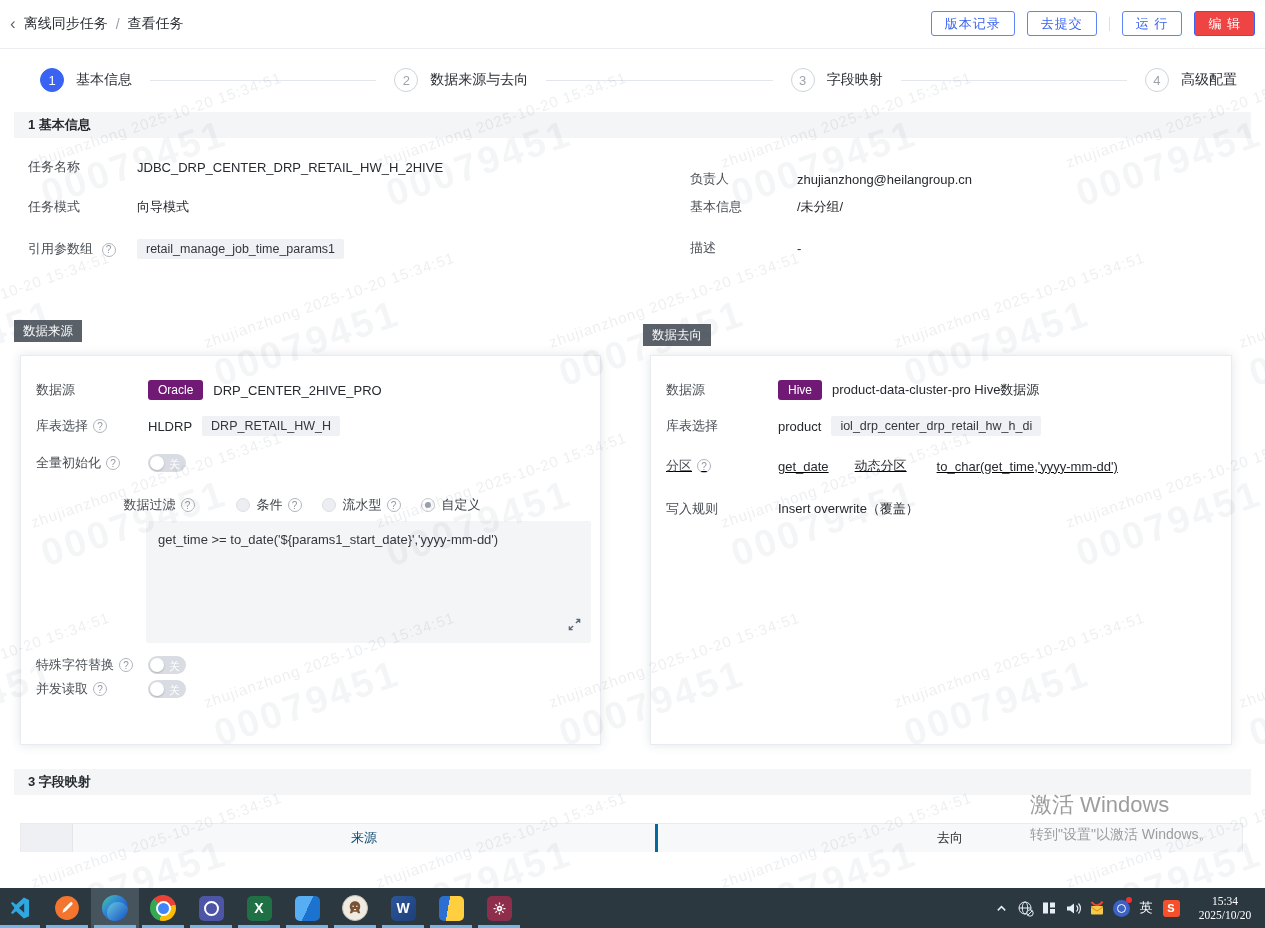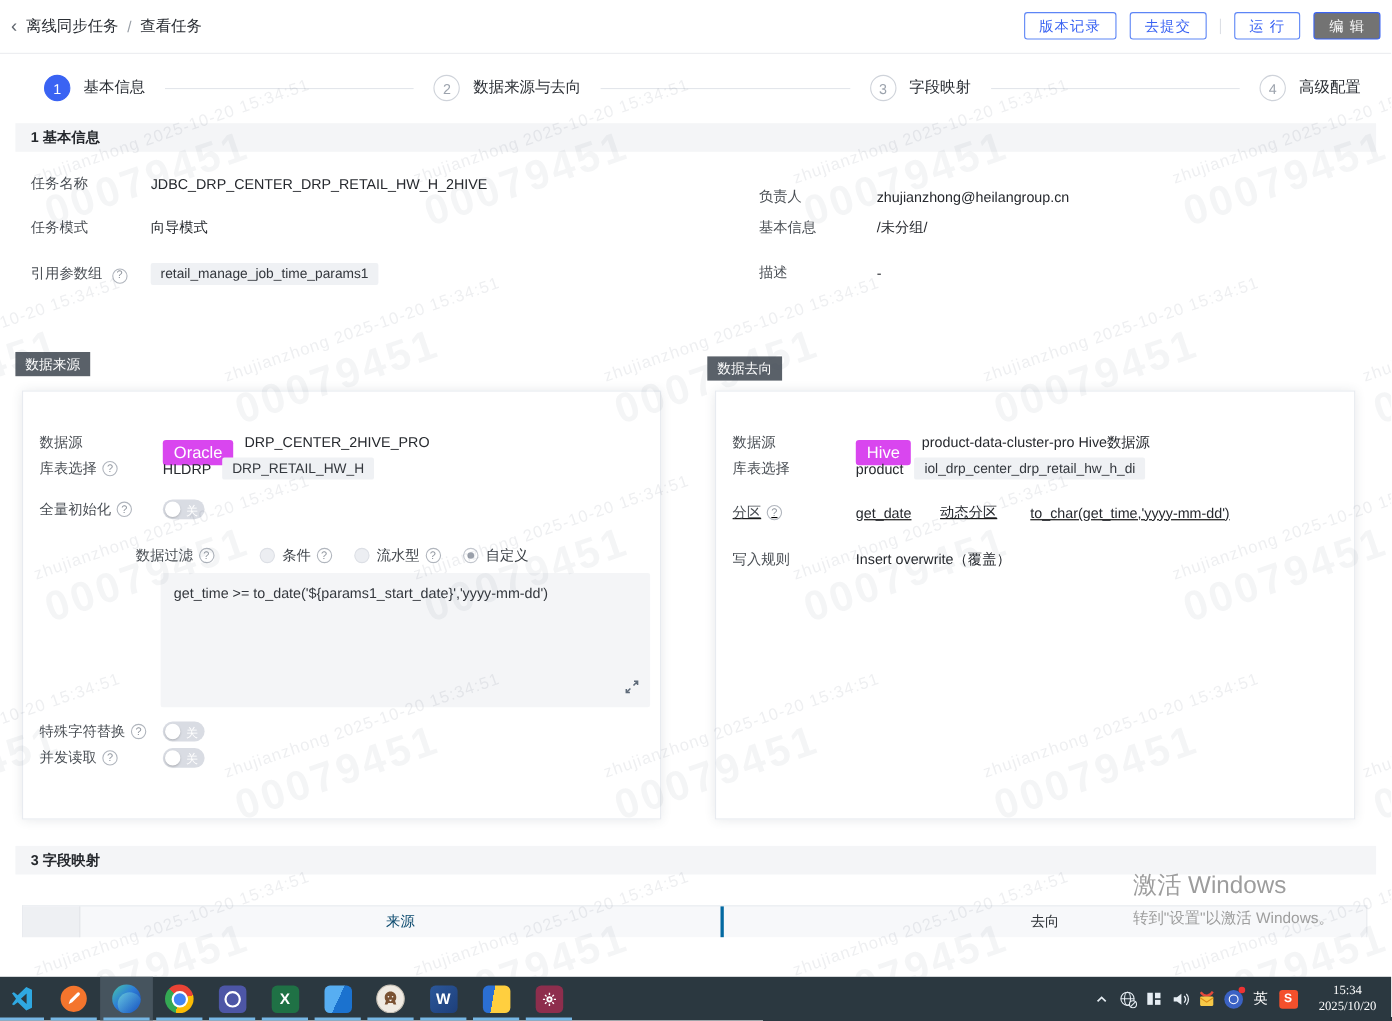--- a/index.html
+++ b/index.html
@@ -12,21 +12,21 @@
   .wm-small { font-size:15px; color:rgba(55,65,90,0.085); letter-spacing:1px; }
   .wm-big { font-size:38px; font-weight:bold; color:rgba(55,65,90,0.055); letter-spacing:3px; margin-top:4px; }
 
   
   .topbar { position:absolute; left:0; top:0; width:1265px; height:49px; background:#fff; border-bottom:1px solid #ebedf0; z-index:2; }
   .crumbs { position:absolute; left:10px; top:14px; display:flex; align-items:center; font-size:14px; color:#2a2e34; }
   .back-chev { font-size:17px; color:#60666e; margin-right:8px; line-height:20px; cursor:pointer; }
   .crumb-sep { color:#9aa0a8; margin:0 8px; }
   .actions { position:absolute; right:10px; top:11px; display:flex; align-items:center; }
   .btn { height:25px; padding:0 13px; border:1px solid #5d85f6; border-radius:3px; background:#fff; color:#3a63f3; font-size:13px; line-height:23px; margin-left:12px; cursor:pointer; letter-spacing:1px; }
-  .btn.primary { background:#737373; border-color:#3a63f3; color:#fff; }
+  .btn.primary { background:#ef4444; border-color:#3a63f3; color:#fff; }
   .vdiv { width:1px; height:14px; background:#dcdfe5; margin-left:12px; }
 
   
   .steps { position:absolute; left:40px; top:62px; width:1197px; height:36px; display:flex; align-items:center; z-index:2; }
   .step { display:flex; align-items:center; cursor:pointer; }
   .step-circle { width:24px; height:24px; border-radius:50%; border:1px solid #cfd3da; color:#9ca3ad; background:#fff; font-size:13px; display:flex; align-items:center; justify-content:center; }
   .step.active .step-circle { background:#3a63f3; border-color:#3a63f3; color:#fff; }
   .step-label { font-size:14px; color:#2a2e34; margin-left:12px; }
   .step-line { flex:1; height:1px; background:#e3e6eb; margin:0 18px; }
 
@@ -39,21 +39,21 @@
   .bi-value { color:#26292e; }
   .help { display:inline-flex; width:14px; height:14px; border:1px solid #b0b5bd; border-radius:50%; color:#8f959e; font-size:10px; align-items:center; justify-content:center; margin-left:5px; cursor:pointer; }
   .gtag { display:inline-block; background:#eff1f4; color:#33373d; border-radius:2px; padding:3px 9px; font-size:12.5px; }
 
   
   .ptag { position:absolute; height:22px; line-height:22px; padding:0 9px; background:#5a6169; color:#fff; font-size:12.5px; z-index:3; }
   .panel { position:absolute; width:581px; height:390px; background:#fff; border:1px solid #e8ebf0; box-shadow:0 0 10px rgba(50,60,80,0.13); z-index:2; }
   .prow { position:absolute; left:15px; right:12px; display:flex; align-items:center; font-size:13px; }
   .plabel { width:112px; flex:none; color:#494e54; display:flex; align-items:center; }
   .pval { display:flex; align-items:center; color:#26292e; }
-  .btag { display:inline-block; background:#d946ef; color:#fff; border-radius:3px; padding:3px 10px; font-size:15px;margin-top:20px; }
+  .btag { display:inline-block; background:#701a75; color:#fff; border-radius:3px; padding:3px 10px; font-size:12px; }
   .sp10 { width:10px; flex:none; } .sp26 { width:26px; flex:none; } .sp30 { width:30px; flex:none; }
 
   .toggle { position:relative; width:38px; height:18px; border-radius:9px; background:#d9dce3; cursor:pointer; }
   .toggle .knob { position:absolute; left:2px; top:2px; width:14px; height:14px; border-radius:50%; background:#fff; box-shadow:0 1px 2px rgba(0,0,0,0.2); }
   .toggle .tlabel { position:absolute; right:6px; top:2.5px; font-size:11px; color:#fff; }
 
   .radio-group { display:flex; align-items:center; margin-right:20px; cursor:pointer; }
   .radio { width:14px; height:14px; border-radius:50%; background:#eceef2; border:1px solid #dcdfe5; margin-right:7px; flex:none; }
   .radio.sel { background:#fff; border:1px solid #c3c7ce; position:relative; }
   .radio.sel::after { content:""; position:absolute; left:3px; top:3px; width:6px; height:6px; border-radius:50%; background:#9aa0aa; }

